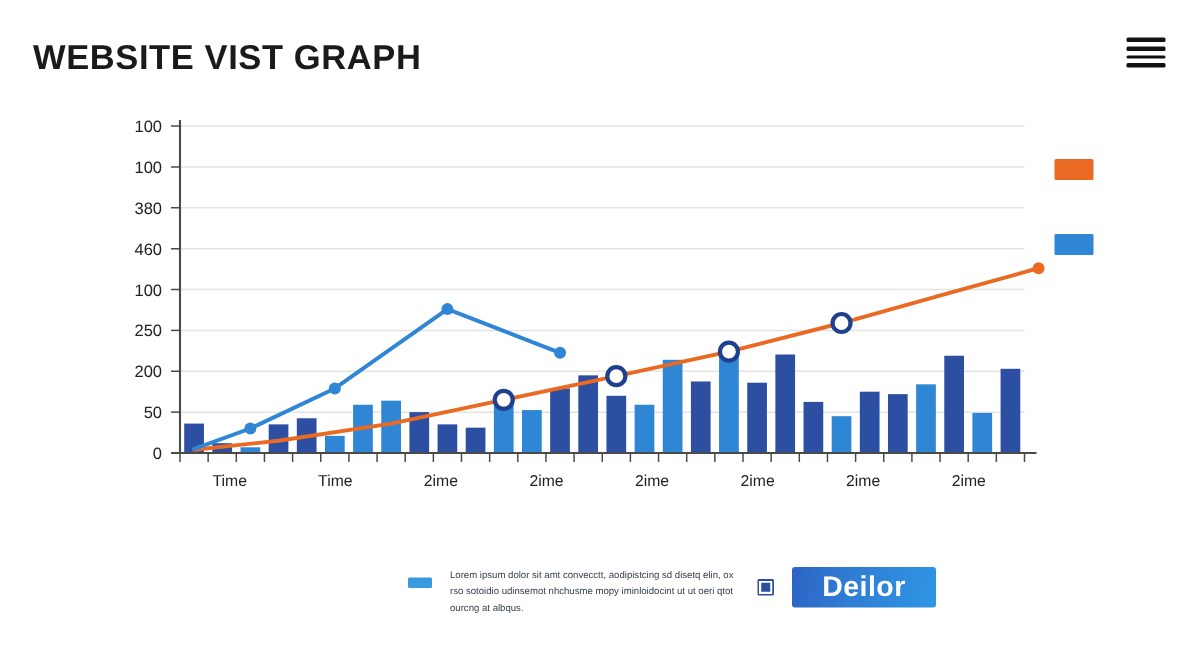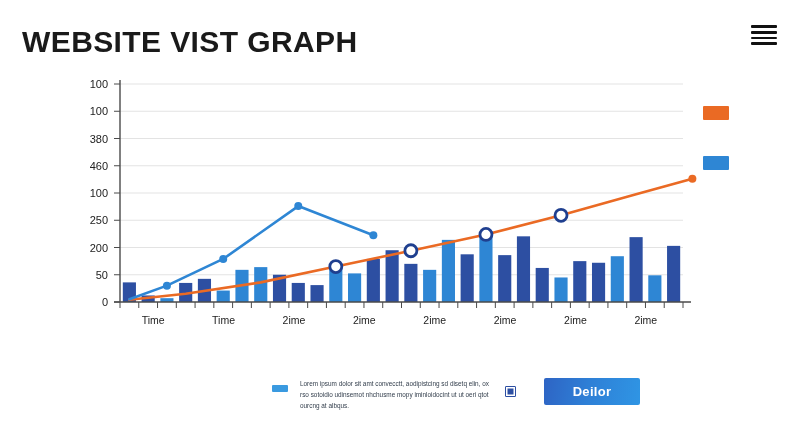--- a/index.html
+++ b/index.html
@@ -25,21 +25,21 @@
   #header {
     position: absolute;
     left: 0; top: 0;
     width: 799px;
     height: 70px;
   }
   #page-title {
     position: absolute;
     left: 22px;
     top: 25px;
-    font-size: 30px;
+    font-size: 23px;
     font-weight: bold;
     letter-spacing: 0.4px;
     color: #1a1a1a;
     font-family: "Liberation Sans", sans-serif;
     white-space: nowrap;
   }
   #menu-button {
     position: absolute;
     right: 22px;
     top: 22px;
@@ -119,27 +119,26 @@
     border-radius: 1px;
     flex: 0 0 auto;
   }
   #cta-button {
     width: 96px;
     height: 27px;
     border: none;
     border-radius: 2px;
     background: linear-gradient(100deg, #2e64c4 0%, #2e7fd6 45%, #2f95e4 100%);
     color: #ffffff;
-    font-size: 13px;
+    font-size: 19px;
     font-weight: bold;
     letter-spacing: 0.3px;
     font-family: "Liberation Sans", sans-serif;
     cursor: pointer;
     filter: blur(0.25px);
-    margin-left: 16px;
   }
 </style>
 </head>
 <body>
 
 <div id="page">
 
   <div id="header">
     <div id="page-title">WEBSITE VIST GRAPH</div>
 

